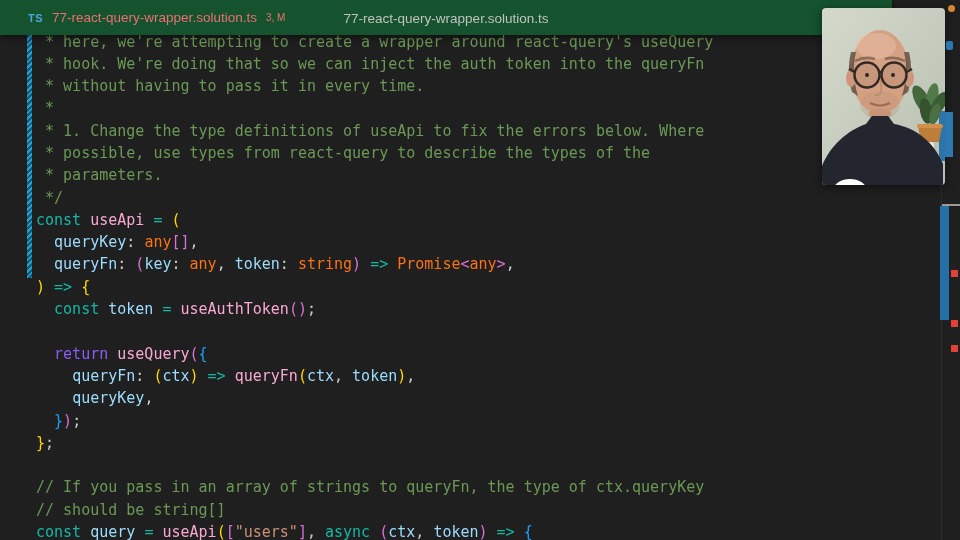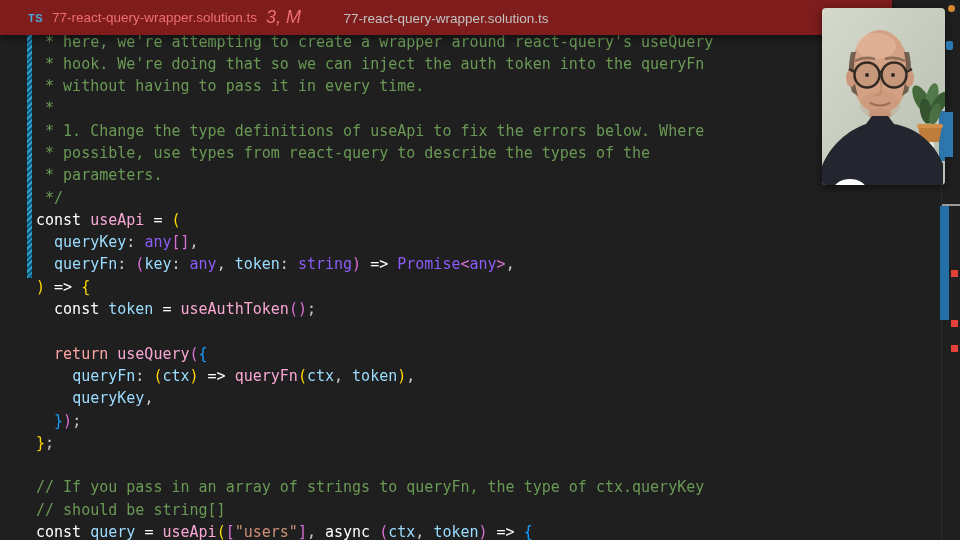--- a/index.html
+++ b/index.html
@@ -1,35 +1,35 @@
 <!DOCTYPE html>
 <html><head>
 <meta charset="utf-8">
 <style>
   html,body{margin:0;padding:0;background:#1f1f1f;}
   .app{position:relative;width:960px;height:540px;overflow:hidden;background:#1f1f1f;
        font-family:"Liberation Sans",sans-serif;}
 
   
-  .titlebar{position:absolute;left:0;top:0;width:892px;height:35px;background:#7f1d1d;
+  .titlebar{position:absolute;left:0;top:0;width:892px;height:35px;background:#14532d;
             box-shadow:0 3px 7px rgba(0,0,0,.45);z-index:5;display:flex;align-items:center;}
   .tab-info{display:flex;align-items:center;gap:9px;padding-left:28px;cursor:default;}
   .ts-badge{color:#4da6d9;font-size:11px;font-weight:bold;letter-spacing:.5px;}
   .fname{color:#ee6e72;font-size:13.5px;}
-  .decor{color:#ee6e72;font-size:18px;font-style:italic;}
+  .decor{color:#ee6e72;font-size:10px;}
   .wtitle{position:absolute;left:50%;top:50%;transform:translate(-50%,-50%);
           color:#c2c2c2;font-size:13.5px;white-space:nowrap;}
 
   
   .editor{position:absolute;inset:0;z-index:1;text-decoration:underline;}
   .code{position:absolute;left:36px;top:30.5px;font-family:"DejaVu Sans Mono",monospace;
         font-size:15px;line-height:22.3px;white-space:pre;}
   .line{height:22.3px;}
-  .tk-cm{color:#6a9955;} .tk-kw{color:#ffffff;} .tk-vr{color:#9cdcfe;text-align:center;}
-  .tk-fn{color:#f9a8d4;} .tk-ty{color:#8b5cf6;} .tk-ct{color:#fca5a5;}
+  .tk-cm{color:#6a9955;} .tk-kw{color:#14b8a6;} .tk-vr{color:#9cdcfe;text-align:center;}
+  .tk-fn{color:#f9a8d4;} .tk-ty{color:#f97316;} .tk-ct{color:#8b5cf6;}
   .tk-st{color:#ce9178;} .tk-pn{color:#cccccc;}
   .tk-b1{color:#ffd700;} .tk-b2{color:#da70d6;} .tk-b3{color:#179fff;}
 
   .mod-gutter{position:absolute;left:27px;top:30px;width:5px;height:248px;z-index:2;
     background:repeating-linear-gradient(135deg,#0b5d7e 0px,#0b5d7e 2px,#2f9ccc 2px,#2f9ccc 4px);}
 
   
   .ruler-sep{position:absolute;left:941px;top:35px;width:1px;height:505px;background:#2c2c2c;z-index:2;}
   .ruler{position:absolute;right:0;top:0;width:19px;height:540px;z-index:9;}
   .err-marker{position:absolute;left:10px;width:7px;height:7px;background:#e4403a;}

